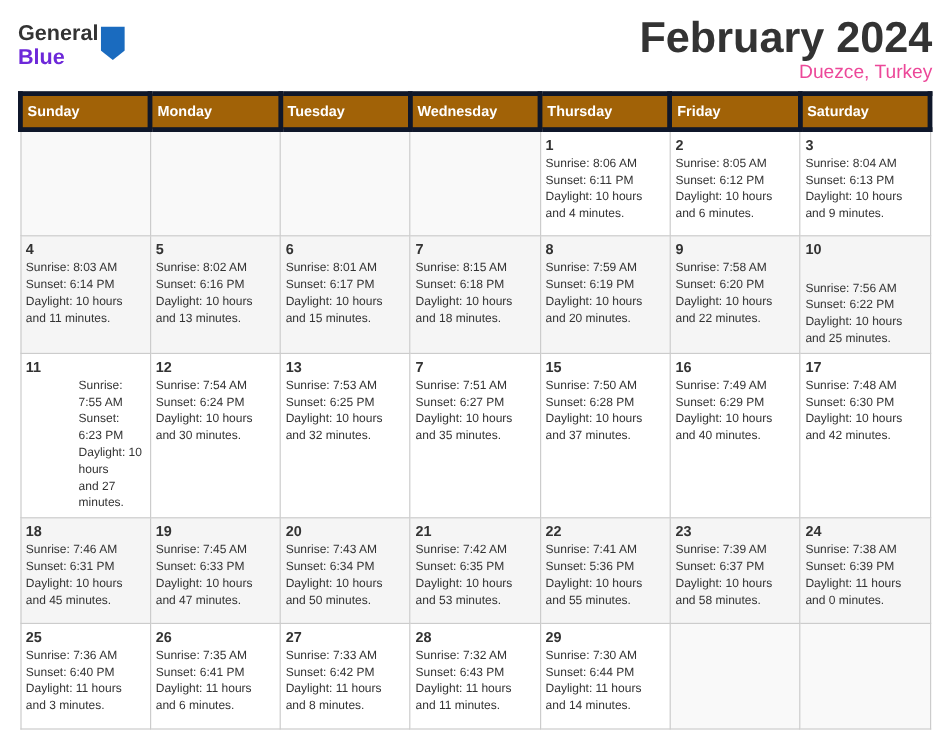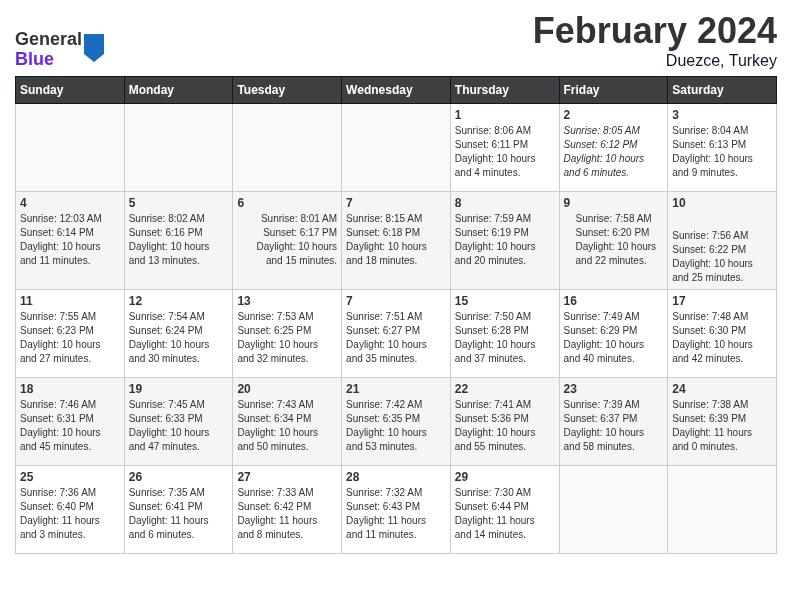--- a/index.html
+++ b/index.html
@@ -12,21 +12,21 @@
     }
     .header-area {
       display: flex;
       align-items: flex-start;
       justify-content: space-between;
       margin-bottom: 6px;
     }
     .logo {
       display: flex;
       align-items: center;
-      margin-top: 20px;
+      margin-top: 8px;
     }
     .logo-text {
       display: flex;
       flex-direction: column;
       line-height: 1.1;
     }
     .logo-general {
       font-size: 18px;
       font-weight: bold;
       color: #333;
@@ -45,35 +45,35 @@
     .title-area {
       text-align: right;
     }
     .month-title {
       font-size: 36px;
       font-weight: bold;
       color: #333;
     }
     .location {
       font-size: 16px;
-      color: #0f172a;
+      color: #ec4899;
     }
     table {
       width: 100%;
       border-collapse: collapse;
       font-size: 11px;
     }
     thead tr th {
-      background-color: #404040;
+      background-color: #a16207;
       color: white;
       padding: 6px 4px;
       text-align: left;
       font-size: 12px;
       font-weight: bold;
-      border: 1px solid #0f172a;
+      border: 4px solid #0f172a;
     }
     tbody tr td {
       border: 1px solid #ccc;
       vertical-align: top;
       padding: 4px;
       height: 88px;
       width: calc(100% / 7);
     }
     tbody tr td .day-num {
       font-weight: bold;
@@ -136,88 +136,88 @@
         <td class="empty-cell"></td>
         <td>
           <span class="day-num">1</span>
           <div class="day-info" style="white-space: pre-line;">Sunrise: 8:06 AM
 Sunset: 6:11 PM
 Daylight: 10 hours
 and 4 minutes.</div>
         </td>
         <td>
           <span class="day-num">2</span>
-          <div class="day-info" style="white-space: pre-line; font-style: italic;">Sunrise: 8:05 AM
+          <div class="day-info" style="white-space: pre-line;">Sunrise: 8:05 AM
 Sunset: 6:12 PM
 Daylight: 10 hours
 and 6 minutes.</div>
         </td>
         <td>
           <span class="day-num">3</span>
           <div class="day-info" style="white-space: pre-line;">Sunrise: 8:04 AM
 Sunset: 6:13 PM
 Daylight: 10 hours
 and 9 minutes.</div>
         </td>
       </tr>
       <tr>
         <td>
           <span class="day-num">4</span>
-          <div class="day-info" style="white-space: pre-line;">Sunrise: 12:03 AM
+          <div class="day-info" style="white-space: pre-line;">Sunrise: 8:03 AM
 Sunset: 6:14 PM
 Daylight: 10 hours
 and 11 minutes.</div>
         </td>
         <td>
           <span class="day-num">5</span>
           <div class="day-info" style="white-space: pre-line;">Sunrise: 8:02 AM
 Sunset: 6:16 PM
 Daylight: 10 hours
 and 13 minutes.</div>
         </td>
         <td>
           <span class="day-num">6</span>
-          <div class="day-info" style="white-space: pre-line; text-align: right;">Sunrise: 8:01 AM
+          <div class="day-info" style="white-space: pre-line;">Sunrise: 8:01 AM
 Sunset: 6:17 PM
 Daylight: 10 hours
 and 15 minutes.</div>
         </td>
         <td>
           <span class="day-num">7</span>
           <div class="day-info" style="white-space: pre-line;">Sunrise: 8:15 AM
 Sunset: 6:18 PM
 Daylight: 10 hours
 and 18 minutes.</div>
         </td>
         <td>
           <span class="day-num">8</span>
           <div class="day-info" style="white-space: pre-line;">Sunrise: 7:59 AM
 Sunset: 6:19 PM
 Daylight: 10 hours
 and 20 minutes.</div>
         </td>
         <td>
           <span class="day-num">9</span>
-          <div class="day-info" style="white-space: pre-line; margin-left: 12px;">Sunrise: 7:58 AM
+          <div class="day-info" style="white-space: pre-line;">Sunrise: 7:58 AM
 Sunset: 6:20 PM
 Daylight: 10 hours
 and 22 minutes.</div>
         </td>
         <td>
           <span class="day-num">10</span>
           <div class="day-info" style="white-space: pre-line; margin-top: 19px;">Sunrise: 7:56 AM
 Sunset: 6:22 PM
 Daylight: 10 hours
 and 25 minutes.</div>
         </td>
       </tr>
       <tr>
         <td>
           <span class="day-num">11</span>
-          <div class="day-info" style="white-space: pre-line;">Sunrise: 7:55 AM
+          <div class="day-info" style="white-space: pre-line; margin-left: 44px;">Sunrise: 7:55 AM
 Sunset: 6:23 PM
 Daylight: 10 hours
 and 27 minutes.</div>
         </td>
         <td>
           <span class="day-num">12</span>
           <div class="day-info" style="white-space: pre-line;">Sunrise: 7:54 AM
 Sunset: 6:24 PM
 Daylight: 10 hours
 and 30 minutes.</div>

